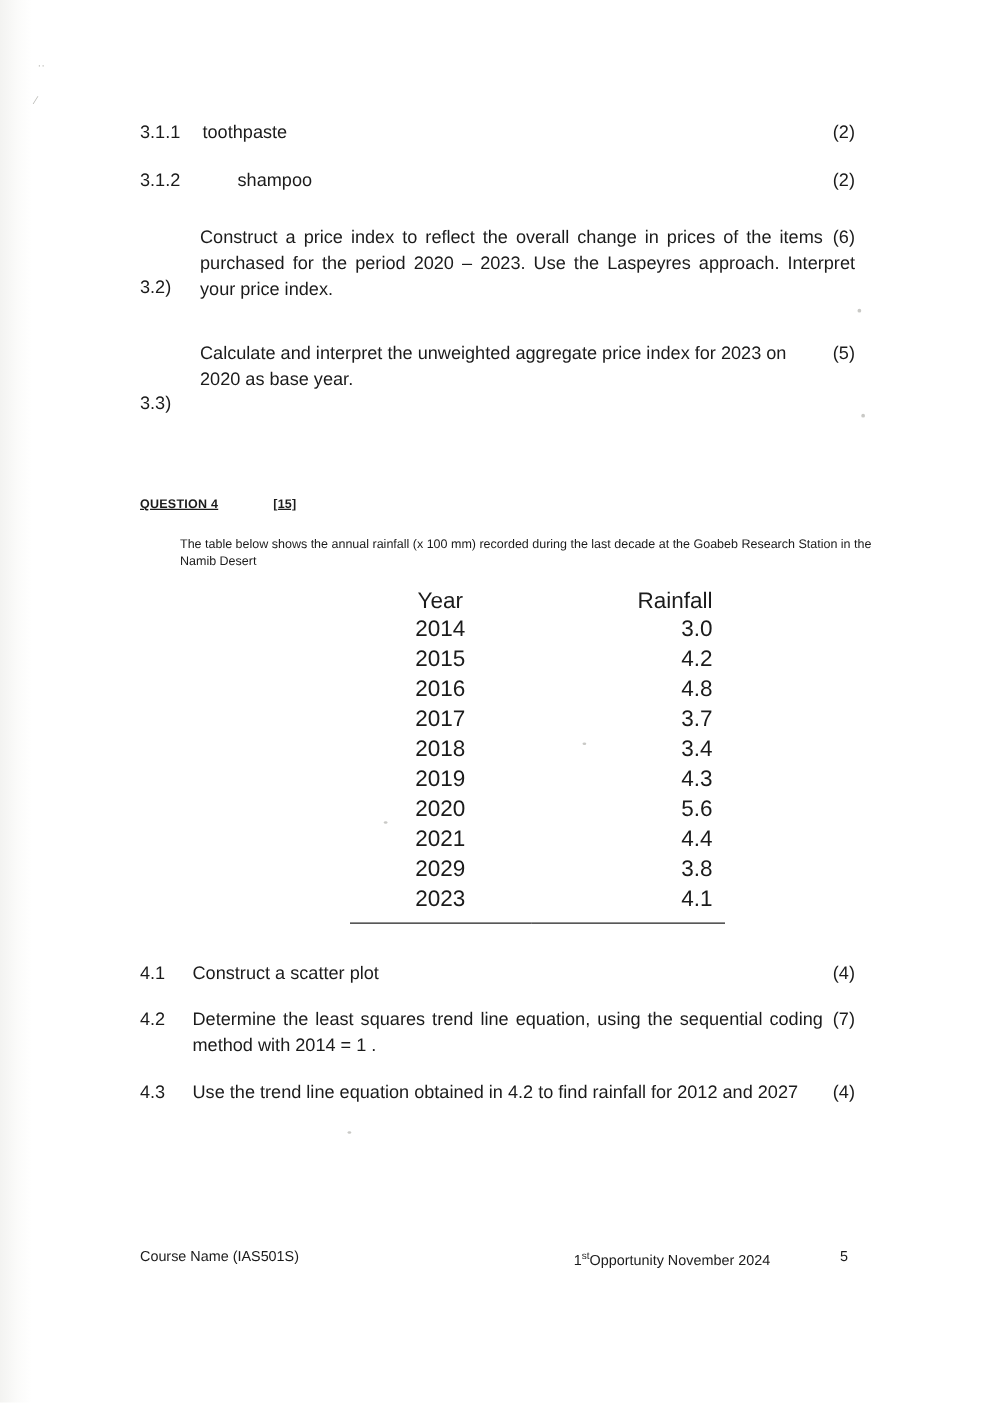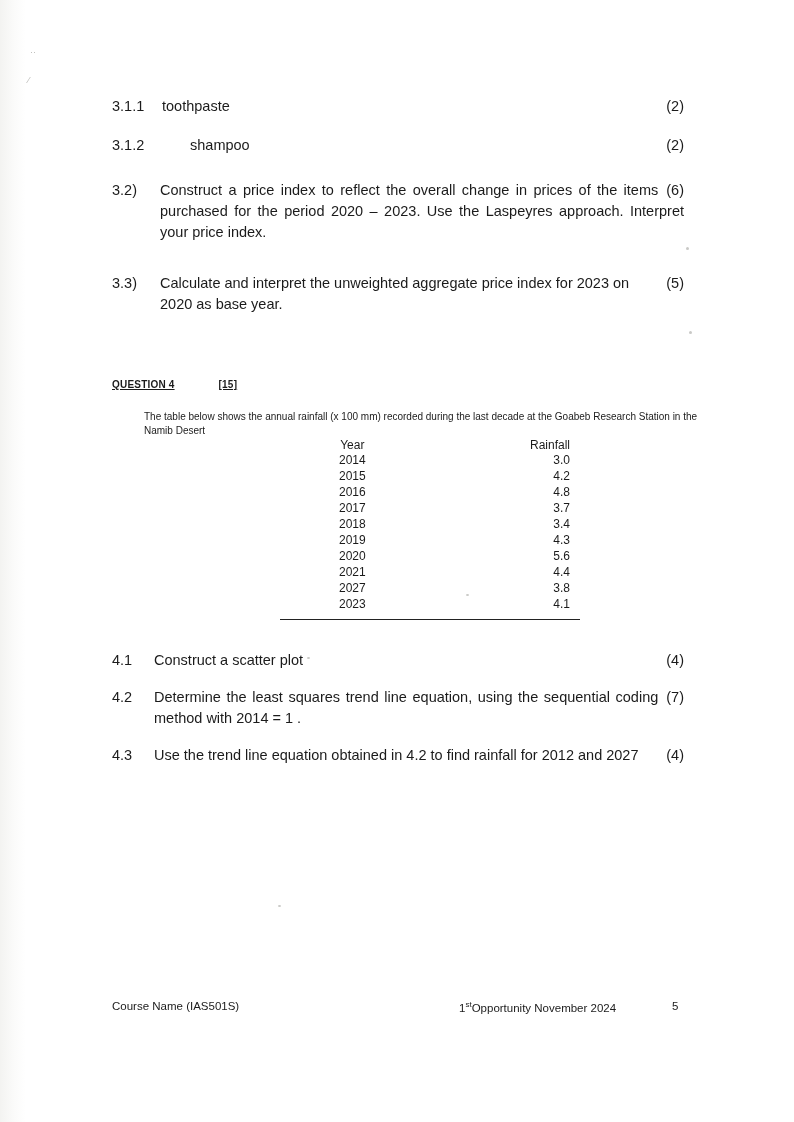--- a/index.html
+++ b/index.html
@@ -49,21 +49,21 @@
     display: flex;
     align-items: flex-start;
     margin-bottom: 18px;
   }
   .q-num {
     flex: 0 0 auto;
     font-size: 14.5px;
     line-height: 1.45;
   }
   .q-num.w1 { width: 50px; }
-  .q-num.w2 { width: 48px; }
+  .q-num.w2 { width: 48px; margin-top: 40px; }
   .q-body {
     flex: 1 1 auto;
     position: relative;
     font-size: 14.5px;
     line-height: 1.45;
   }
   .q-body.just {
     text-align: justify;
     text-justify: inter-word;
   }
@@ -90,25 +90,25 @@
   .intro {
     margin-top: 20px;
     font-size: 10px;
     line-height: 1.42;
     width: 575px;
     margin-left: 32px;
   }
 
   
   .data-table {
-    margin-top: 0;
+    margin-top: 13px;
     margin-left: 168px;
     width: 300px;
     border-collapse: collapse;
-    font-size: 12px;
+    font-size: 18px;
   }
   .data-table th {
     font-weight: normal;
     padding: 0 0 1px 0;
   }
   .data-table td {
     padding: 0;
     line-height: 1.33;
   }
   .col-year { width: 150px; text-align: center; }
@@ -239,21 +239,21 @@
         </tr>
         <tr>
           <td class="col-year">2020</td>
           <td class="col-rain">5.6</td>
         </tr>
         <tr>
           <td class="col-year">2021</td>
           <td class="col-rain">4.4</td>
         </tr>
         <tr>
-          <td class="col-year">2027</td>
+          <td class="col-year">2029</td>
           <td class="col-rain">3.8</td>
         </tr>
         <tr class="last">
           <td class="col-year">2023</td>
           <td class="col-rain">4.1</td>
         </tr>
       </tbody>
     </table>
 
     <div class="q4-block">

